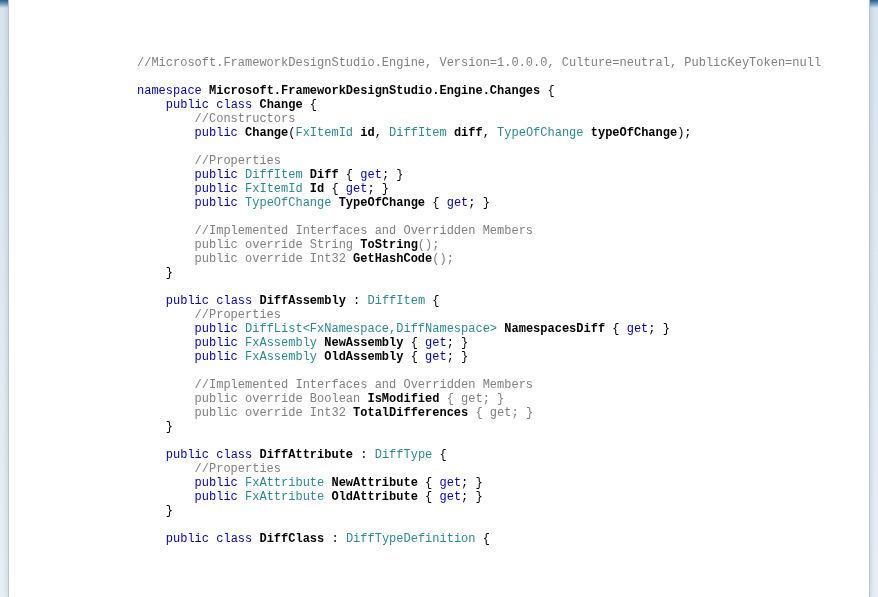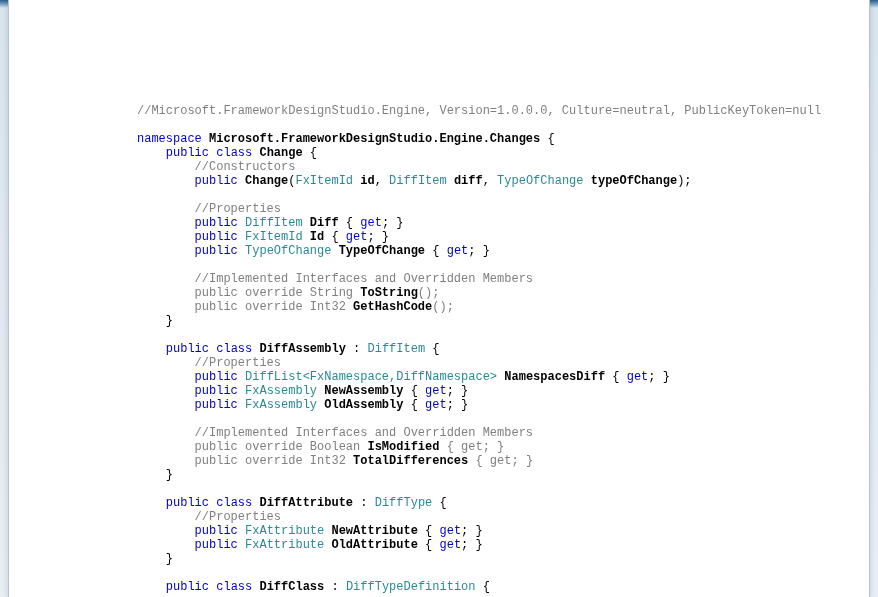--- a/index.html
+++ b/index.html
@@ -23,21 +23,21 @@
     box-shadow: 0 0 6px rgba(0,0,0,.15);
     border-left: 1px solid #b6c5d4;
     border-right: 1px solid #b6c5d4;
   }
   .page {
     position: absolute;
     top: 0;
     left: 0;
     right: 0;
     bottom: 0;
-    padding: 104px 0 0 0;
+    padding: 56px 0 0 0;
     white-space: pre;
     color: #000000;
     border-radius: 29px;
   }
   .code-container {
     padding-left: 128px;
   }
   .c  { color: #808080; } 
   .k  { color: #0000c8; } 
   .t  { color: #2a8a92; } 

